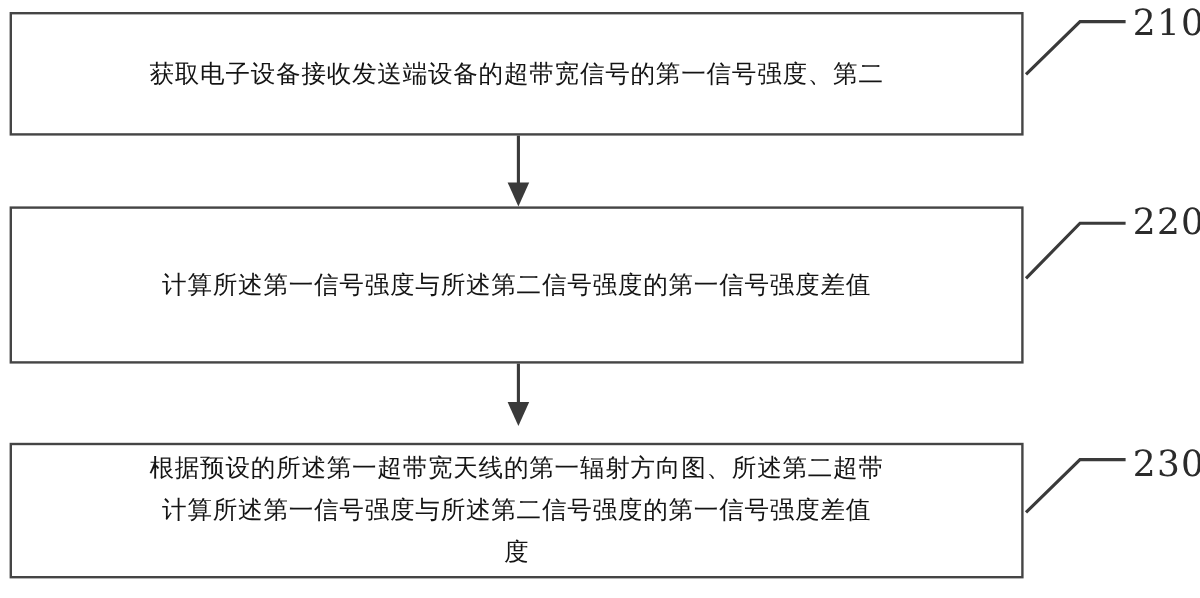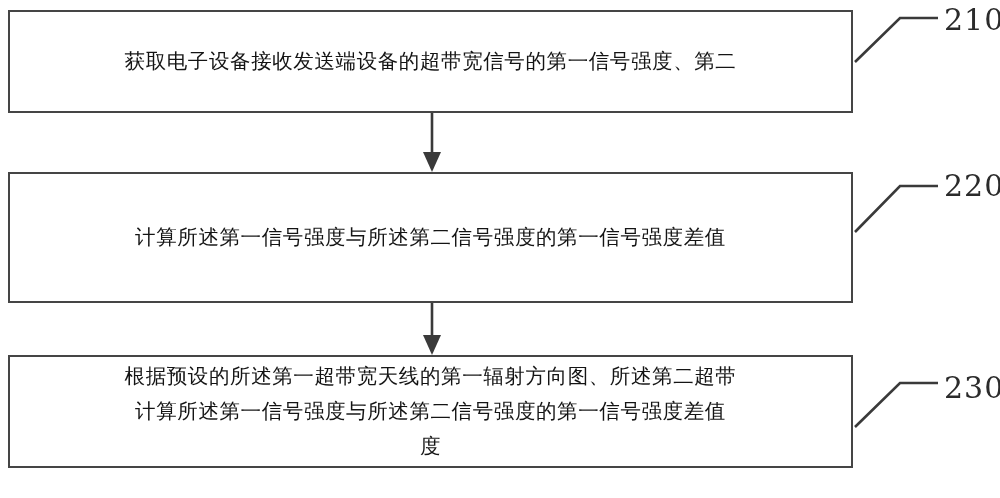--- a/index.html
+++ b/index.html
@@ -32,21 +32,21 @@
     border: 2px solid #454545;
     background: #ffffff;
     display: flex;
     flex-direction: column;
     align-items: center;
     justify-content: center;
   }
 
   #box-210 { top: 10px;  height: 103px; }
   #box-220 { top: 172px; height: 131px; }
-  #box-230 { top: 355px; height: 113px; }
+  #box-230 { top: 369px; height: 113px; }
 
   .box-line {
     display: block;
     font-size: 20.5px;
     line-height: 35px;
     letter-spacing: 0.6px;
     white-space: nowrap;
     text-align: right;
     color: #141414;
   }

